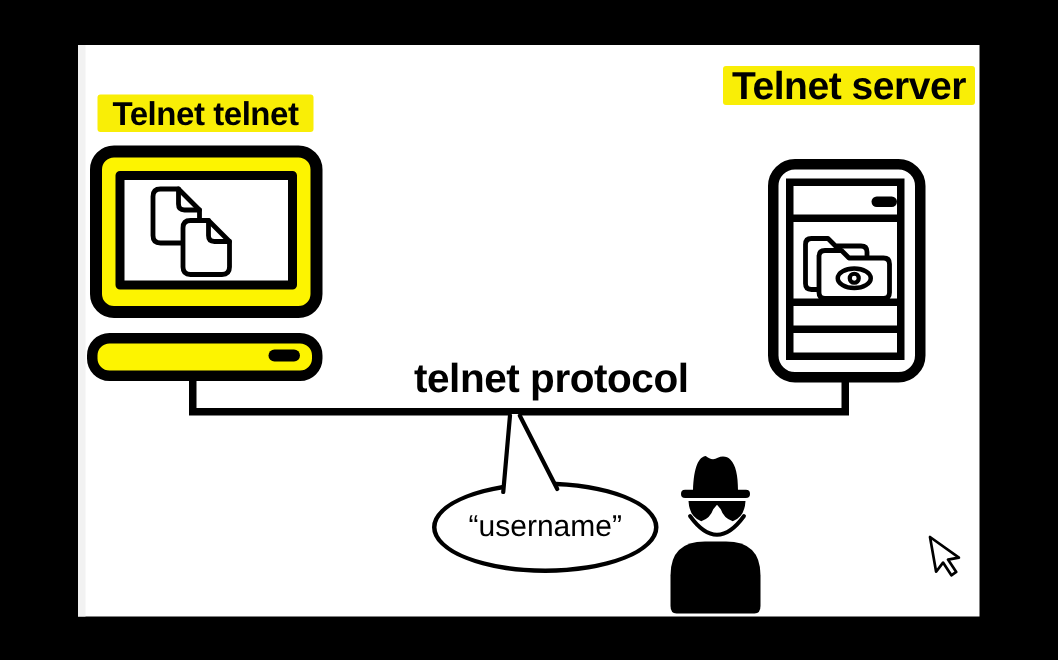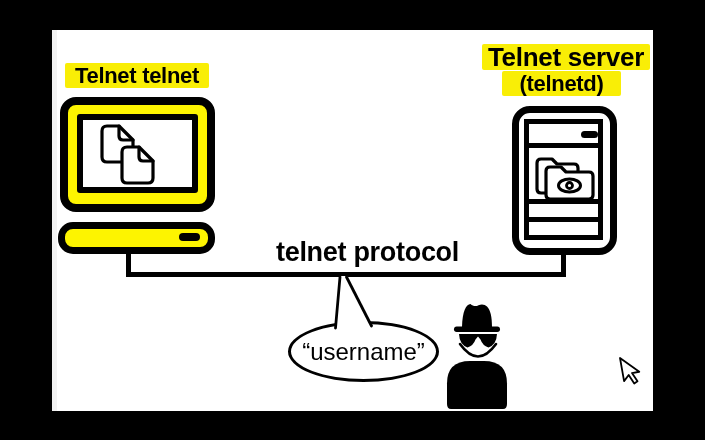--- a/index.html
+++ b/index.html
@@ -65,21 +65,21 @@
   .tower-dash{position:absolute;left:581px;top:131px;width:17px;height:7px;background:var(--ink,#000);border-radius:3.5px;}
   .folder-svg{position:absolute;left:533px;top:152px;}
   
   .bubble{
     position:absolute;left:288px;top:321px;width:151px;height:61px;box-sizing:border-box;
     background:#fff;border:3px solid var(--ink,#000);border-radius:50%;z-index:3;
   }
   .bubble-text{
     position:absolute;left:288px;top:324px;width:151px;height:55px;z-index:5;
     display:flex;flex-direction:column;align-items:center;justify-content:center;
-    font-size:24px;line-height:21px;font-weight:400;text-align:center;
+    font-size:20px;line-height:21px;font-weight:400;text-align:center;
   }
   .tail-svg{position:absolute;left:330px;top:272px;z-index:4;}
   
   .spy-svg{position:absolute;left:440px;top:295px;}
   .cursor-svg{position:absolute;left:616px;top:355px;z-index:6;}
 </style>
 </head>
 <body>
 
 <div class="stage">
@@ -102,23 +102,20 @@
   <div class="base"></div>
   <div class="base-dash"></div>
 
   <div class="line client-drop"></div>
   <div class="line h-line"></div>
   <div class="line server-drop"></div>
   <div class="protocol-label">telnet protocol</div>
 
   <div class="hl hl-server1">
     <span>Telnet server</span>
-  </div>
-  <div class="hl hl-server2">
-    <span>(telnetd)</span>
   </div>
 
   <div class="tower"></div>
   <div class="tower-inner"></div>
   <div class="tower-div tower-div1"></div>
   <div class="tower-div tower-div2"></div>
   <div class="tower-div tower-div3"></div>
   <div class="tower-dash"></div>
   <svg class="folder-svg" width="64" height="52" viewBox="0 0 64 52">
     <g fill="#fff" stroke="#000" stroke-width="3.2" stroke-linejoin="round">

